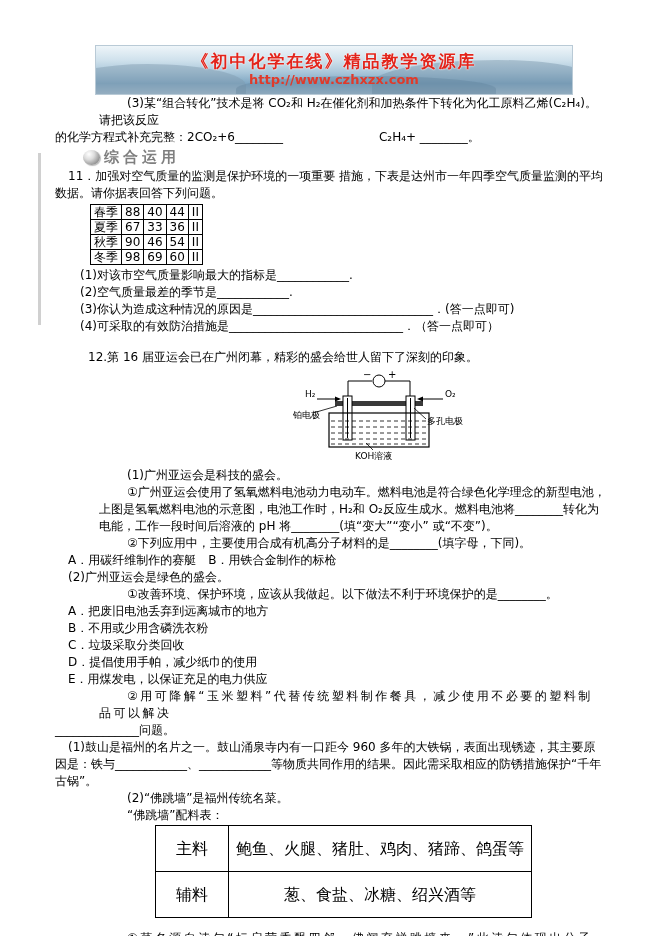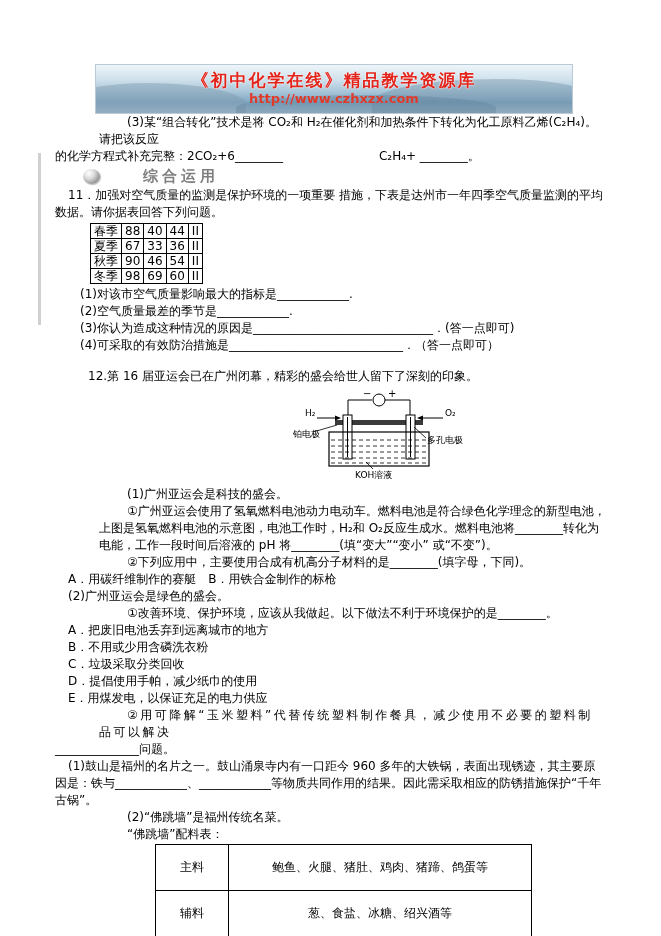--- a/index.html
+++ b/index.html
@@ -1,43 +1,43 @@
 <!DOCTYPE html>
 <html><head>
 <meta charset="utf-8">
 <style>
   html,body{margin:0;padding:0;background:#fff;}
   body{font-family:"DejaVu Sans","Liberation Sans",sans-serif;font-size:12px;color:#000;}
   .page{position:relative;width:661px;height:936px;background:#fff;overflow:hidden;}
   .vline{position:absolute;left:38px;top:153px;width:3px;height:172px;background:#d0d0d0;}
-  .banner{position:relative;width:476px;height:48px;margin:64px 0 0 95px;
+  .banner{position:relative;width:476px;height:48px;margin:45px 0 0 95px;
     background:linear-gradient(180deg,#eef5f9 0%,#cfe1ec 30%,#a9c6d9 55%,#7fa6c2 78%,#a7bfd0 100%);
     overflow:hidden;border:1px solid #b9cad6;}
   .banner .mtn1{position:absolute;left:-30px;top:18px;width:180px;height:40px;background:#7e99ad;opacity:.45;border-radius:50% 60% 0 0;}
   .banner .mtn2{position:absolute;right:-20px;top:14px;width:220px;height:42px;background:#6d8ba2;opacity:.4;border-radius:60% 45% 0 0;}
   .banner .mtn3{position:absolute;left:140px;top:30px;width:260px;height:26px;background:#5d7f99;opacity:.35;border-radius:50% 50% 0 0;}
   .banner-title{position:relative;text-align:center;margin-top:4px;font-size:17px;font-weight:bold;color:#e2241b;
     letter-spacing:2px;text-shadow:0 0 2px #fff,0 0 1px #fff;}
   .banner-url{position:relative;text-align:center;font-size:13px;font-weight:bold;color:#e03a2a;margin-top:-1px;}
   .content{margin-left:55px;width:552px;line-height:17px;}
   .ln{margin:0;}
   .ind1{text-indent:13px;}
   .ind2{text-indent:28px;margin-left:44px;}
   .ind3{text-indent:33px;}
-  .sec-head{margin:3px 0 2px 28px;display:flex;align-items:center;gap:39px;}
+  .sec-head{margin:3px 0 2px 28px;display:flex;align-items:center;}
   .sphere{width:17px;height:15px;border-radius:50%;margin-right:4px;
     background:radial-gradient(circle at 35% 28%,#ffffff 0%,#dcdcdc 35%,#9a9a9a 70%,#7d7d7d 100%);
     box-shadow:1px 1px 1px #bbb;}
   .sec-label{font-size:15px;font-weight:bold;color:#7f7f7f;letter-spacing:4px;}
   table{border-collapse:collapse;}
   .airtbl{margin:2px 0 2px 35px;}
   .airtbl td{border:1px solid #000;text-align:center;padding:0 3px;font-size:12px;height:14px;line-height:14px;}
   .airtbl .c0{width:50px;}.airtbl .c1{width:148px;}.airtbl .c2{width:158px;}.airtbl .c3{width:112px;}.airtbl .c4{width:94px;}
   .foodtbl{margin:1px 0 2px 100px;}
-  .foodtbl td{border:1px solid #000;text-align:center;padding:15px 6px;font-size:12px;height:15px;line-height:15px;}
+  .foodtbl td{border:1px solid #000;text-align:center;padding:15px 6px;font-size:16px;height:15px;line-height:15px;}
   .foodtbl .f0{width:60px;}.foodtbl .f1{width:290px;}
   .diagram{margin:3px 0 1px 238px;}
   .eq-gap{display:inline-block;width:96px;}
   .spaced{letter-spacing:2.5px;}
   svg text{font-family:"DejaVu Sans","Liberation Sans",sans-serif;}
 </style>
 </head>
 <body>
 
 <div class="page">

